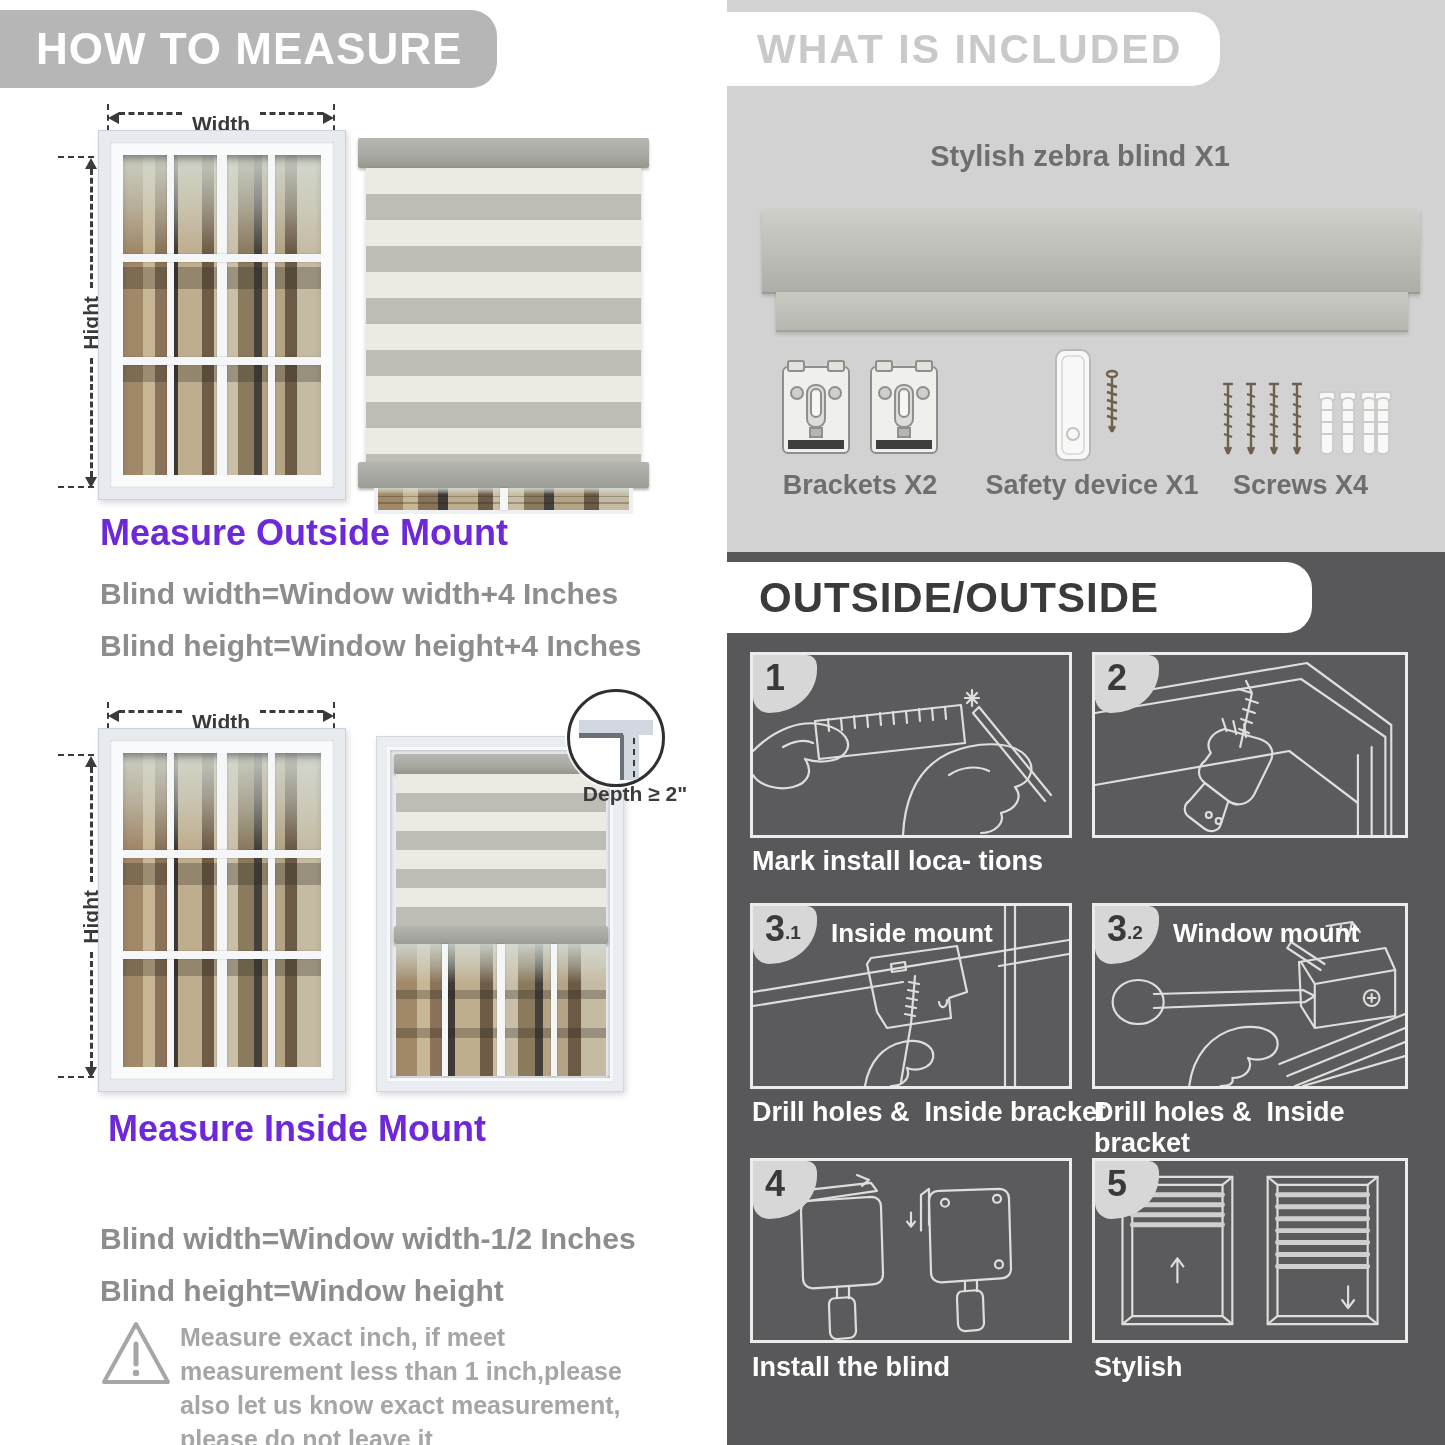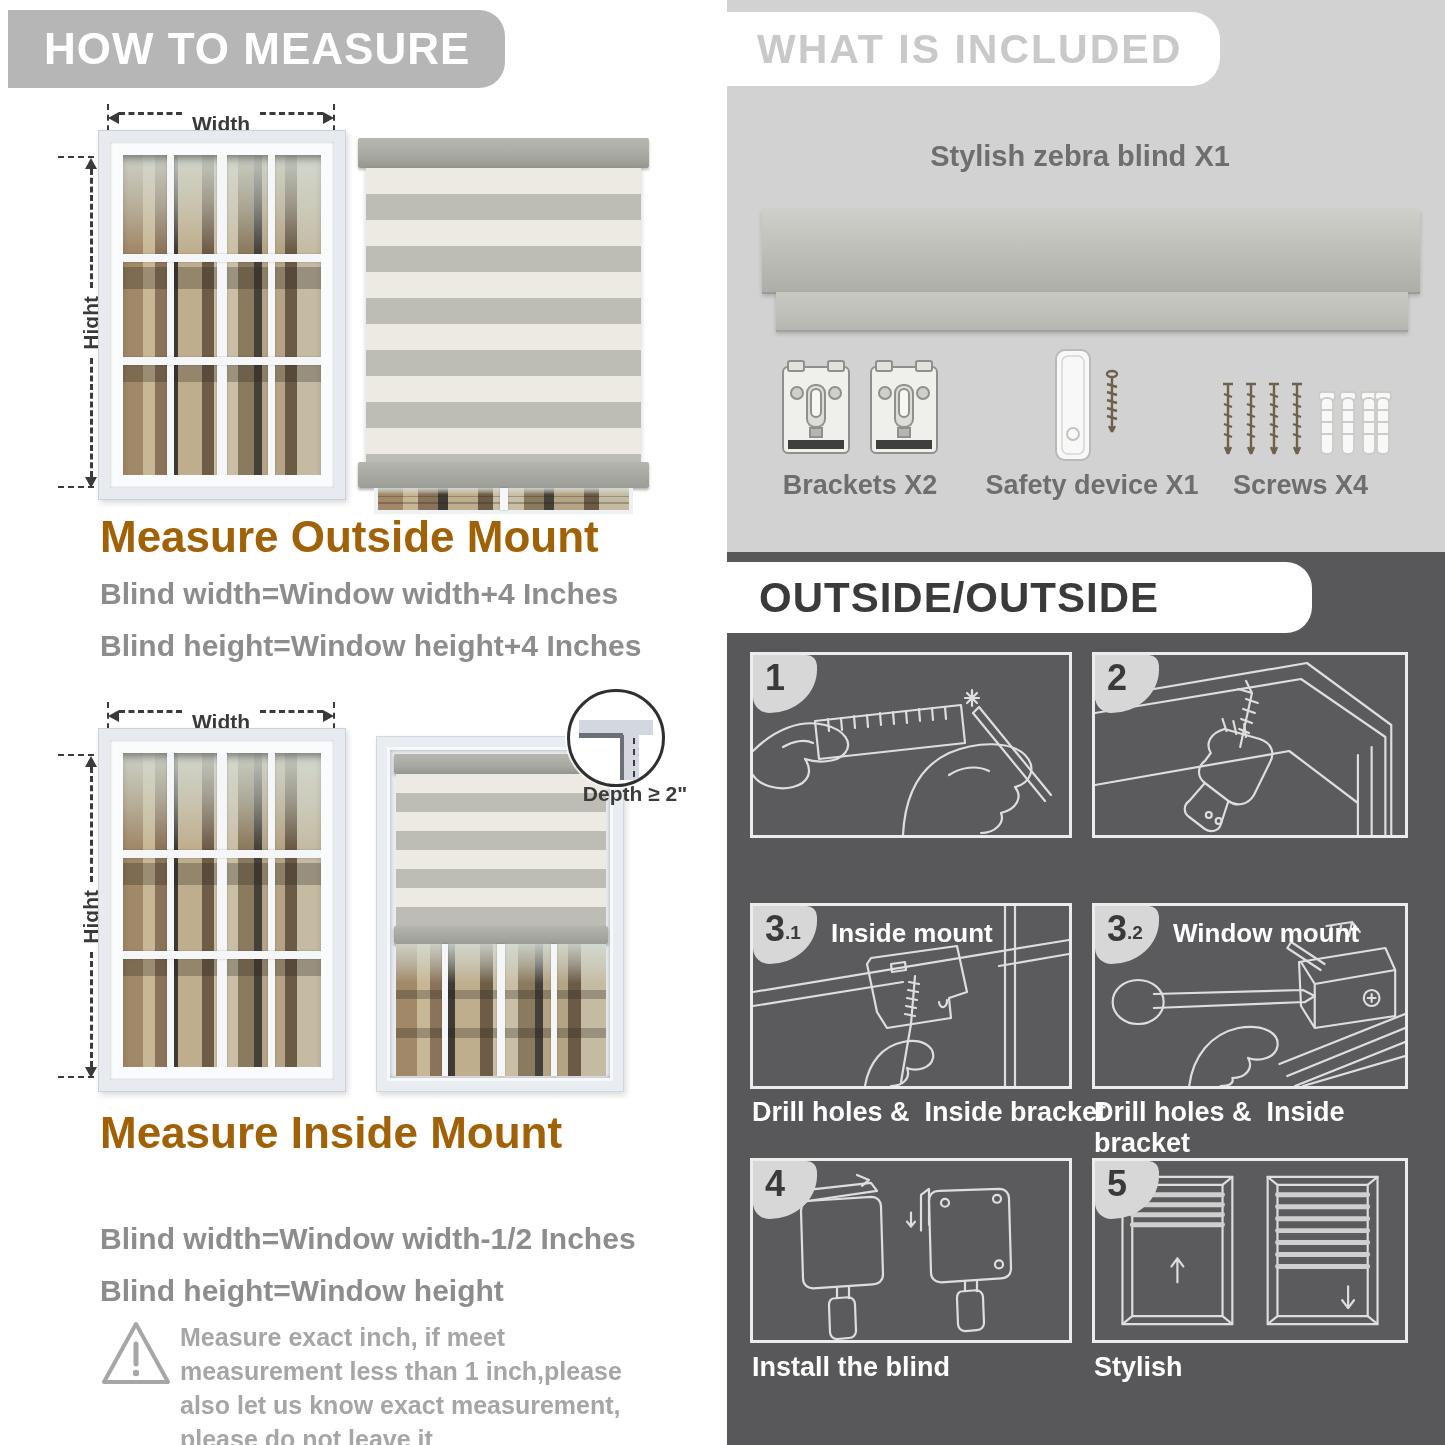--- a/index.html
+++ b/index.html
@@ -2,24 +2,24 @@
 <html><head>
 <meta charset="utf-8">
 <style>
   html,body{margin:0;padding:0;background:#fff;}
   .canvas{position:relative;width:1445px;height:1445px;background:#ffffff;overflow:hidden;
           font-family:"Liberation Sans",sans-serif;}
   .abs{position:absolute;}
   .pre{white-space:pre-wrap;}
 
   
-  .lheader{left:8px;top:10px;width:497px;height:78px;background:#b6b6b6;border-radius:0 26px 26px 0;
+  .lheader{left:0;top:10px;width:497px;height:78px;background:#b6b6b6;border-radius:0 26px 26px 0;
            color:#ffffff;font-size:44px;font-weight:800;line-height:78px;padding-left:36px;
            letter-spacing:1px;box-sizing:border-box;}
-  .sec-title{font-size:44px;font-weight:800;color:#a16207;}
+  .sec-title{font-size:36px;font-weight:800;color:#6d28d9;}
   .sec-line{font-size:30px;font-weight:700;color:#8d8d8d;}
 
   
   .harrow{display:flex;align-items:flex-start;height:26px;color:#3a3a3a;}
   .harrow .dl{flex:1;height:0;border-top:3px dashed #3a3a3a;}
   .harrow .lab{padding:0 10px;font-size:21px;font-weight:700;}
   .tri-l{width:0;height:0;border-top:6px solid transparent;border-bottom:6px solid transparent;border-right:11px solid #3a3a3a;}
   .tri-r{width:0;height:0;border-top:6px solid transparent;border-bottom:6px solid transparent;border-left:11px solid #3a3a3a;}
   .vtick{width:0;border-left:2px dashed #3a3a3a;}
   .htick{height:0;border-top:2px dashed #3a3a3a;}
@@ -180,21 +180,21 @@
 
   <div class="abs magnifier" style="left:567px;top:689px;width:92px;height:92px;">
     <div class="abs" style="left:10%;top:30%;width:80%;height:17%;background:#d3d8e0;"></div>
     <div class="abs" style="left:58%;top:30%;width:17%;height:66%;background:#d3d8e0;"></div>
     <div class="abs" style="left:10%;top:45%;width:48%;height:5%;background:#6a7078;"></div>
     <div class="abs" style="left:54%;top:47%;width:5%;height:49%;background:#6a7078;"></div>
     <div class="abs vtick" style="left:68%;top:50%;height:42%;border-color:#3a3a3a;"></div>
   </div>
   <div class="abs depth-lab" style="left:555px;top:782px;width:160px;">Depth ≥ 2"</div>
 
-  <div class="abs sec-title" style="left:100px;top:1108px;">Measure Inside Mount</div>
+  <div class="abs sec-title" style="left:108px;top:1108px;">Measure Inside Mount</div>
   <div class="abs sec-line" style="left:100px;top:1222px;">Blind width=Window width-1/2 Inches</div>
   <div class="abs sec-line" style="left:100px;top:1274px;">Blind height=Window height</div>
 
   <svg class="abs" style="left:98px;top:1318px;" width="76" height="72" viewBox="0 0 76 72">
     <path d="M38,6 L70,64 L6,64 Z" fill="none" stroke="#a6a6a6" stroke-width="4" stroke-linejoin="round"></path>
     <path d="M38,26 L38,46" stroke="#a6a6a6" stroke-width="5" stroke-linecap="round"></path>
     <circle cx="38" cy="55" r="3.2" fill="#a6a6a6"></circle>
   </svg>
   <div class="abs warn-text" style="left:180px;top:1320px;width:470px;">Measure exact inch, if meet measurement less than 1 inch,please also let us know exact measurement, please do not leave it</div>
 
@@ -282,20 +282,21 @@
         <path d="M0,96 C22,74 48,64 72,70 C92,75 100,88 92,98 C84,108 64,108 52,104 M52,104 C60,116 56,128 40,132 C24,136 6,130 0,120"></path>
         <path d="M30,92 C40,86 52,84 60,88"></path>
         <path d="M150,180 C152,140 166,112 196,98 C224,86 258,86 272,100 C284,112 278,128 262,132 M262,132 C270,142 264,154 248,158 M248,158 C252,168 242,178 228,178"></path>
         <path d="M196,120 C208,112 224,110 236,116"></path>
       </g>
     </svg>
     <div class="badge">
         <span>1</span>
       </div>
   </div>
+  <div class="abs caption pre" style="left:752px;top:846px;">Mark install loca- tions</div>
 
   <div class="abs step-panel" style="left:1092px;top:652px;width:316px;height:186px;">
     <svg viewBox="0 0 316 180" preserveAspectRatio="none">
       <g stroke="#dedede" stroke-width="2.2" fill="none" stroke-linecap="round" stroke-linejoin="round">
         <path d="M0,44 L216,8 M0,58 L210,24 M216,8 L302,70 M210,24 L296,82 M302,70 L302,180 M296,82 L296,180 M282,92 L282,180 M268,100 L268,180"></path>
         <path d="M0,130 L198,96 M198,96 L268,148"></path>
         <path d="M148,92 L160,38 M154,44 l12,4 M151,54 l12,4 M149,64 l11,4 M147,74 l10,4 M160,38 l-6,-12 M160,38 l-14,-4"></path>
         <path d="M118,98 C112,88 118,78 132,74 L168,84 C180,88 184,98 178,108 L162,140 C156,150 144,152 136,146 L112,128 C104,122 104,112 112,106 Z"></path>
         <path d="M134,76 l-4,-12 M144,79 l-3,-13 M154,82 l-2,-13"></path>
         <path d="M136,146 L128,170 C126,176 118,178 112,174 L96,162 C90,158 90,150 96,146 L112,128"></path>

